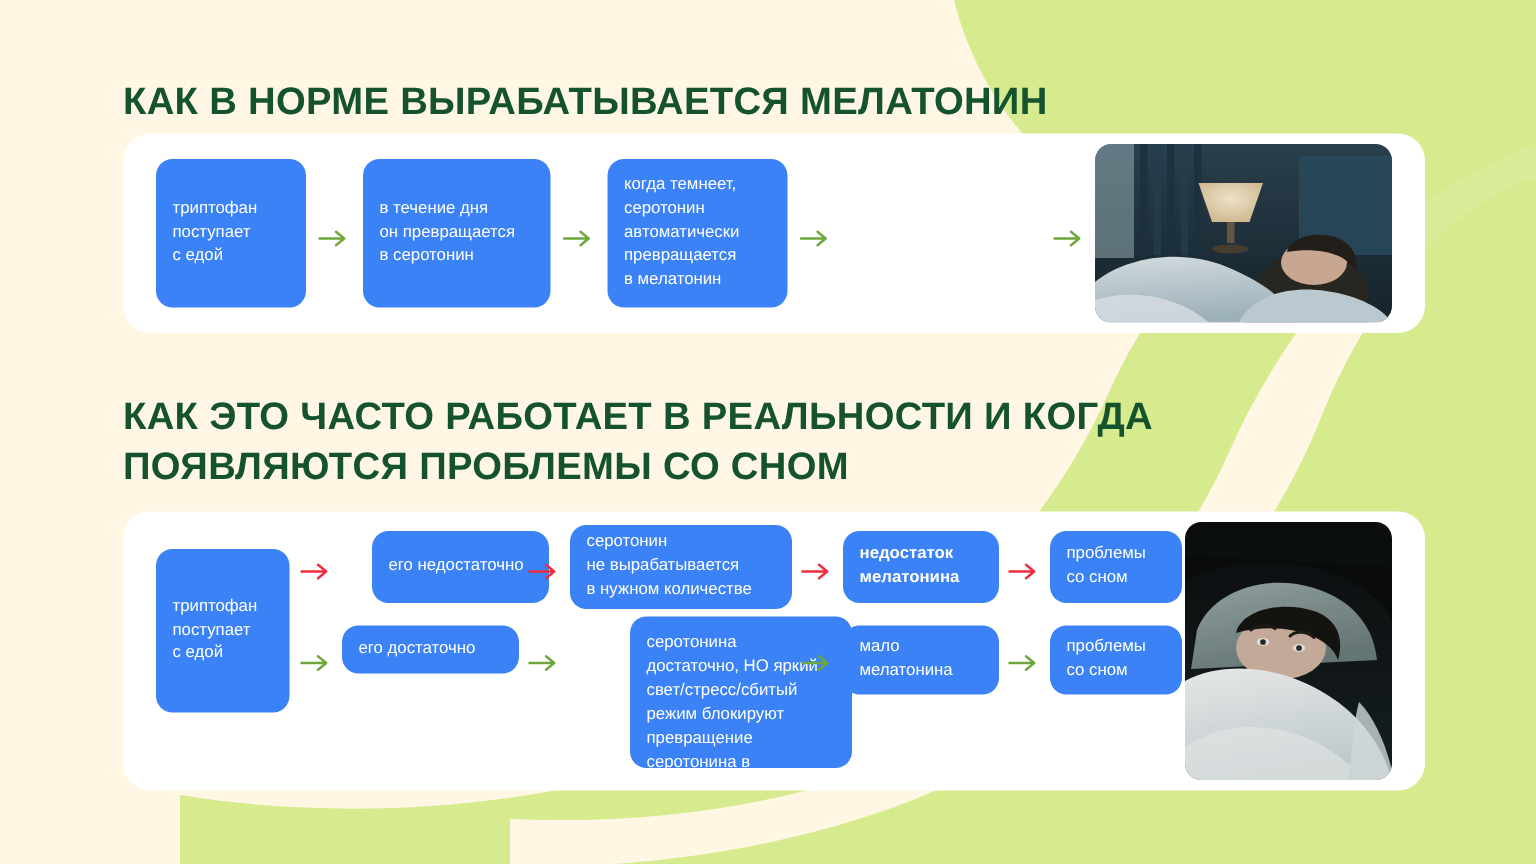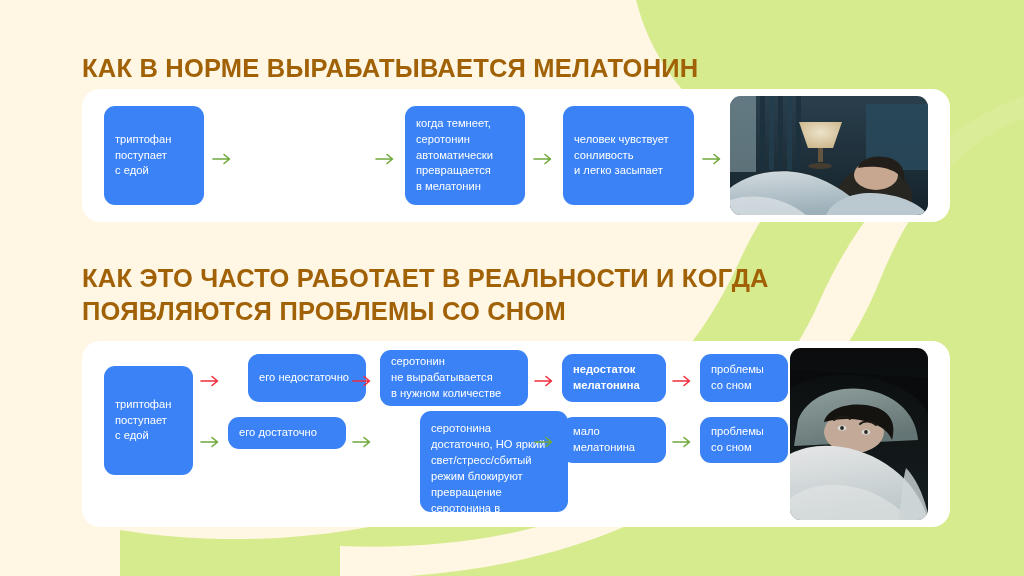--- a/index.html
+++ b/index.html
@@ -28,21 +28,21 @@
   
   #content {
     position: relative;
     z-index: 2;
     width: 1024px;
     height: 576px;
   }
 
   .section-title {
     position: absolute;
-    color: #a16207;
+    color: #14532d;
     font-weight: 700;
     font-size: 25.5px;
     letter-spacing: 0.2px;
     line-height: 1.28;
     text-transform: uppercase;
     white-space: pre-line;
   }
   #title-normal { left: 82px; top: 52px; }
   #title-reality { left: 82px; top: 262px; width: 760px; }
 
@@ -106,38 +106,38 @@
   <div class="card" id="card-normal">
 
     <div class="fbox" style="left:22px; top:17px; width:100px; height:99px;">триптофан
 поступает
 с едой</div>
 
     <svg class="arrow" style="left:130px; top:63px;" viewBox="0 0 22 14">
       <path d="M1 7 H17 M12 2.5 L17.5 7 L12 11.5" fill="none" stroke="#6FA83A" stroke-width="1.6" stroke-linecap="round" stroke-linejoin="round"></path>
     </svg>
 
+    <div class="fbox" style="left:160px; top:17px; width:125px; height:99px;">в течение дня
+он превращается
+в серотонин</div>
 
     <svg class="arrow" style="left:293px; top:63px;" viewBox="0 0 22 14">
       <path d="M1 7 H17 M12 2.5 L17.5 7 L12 11.5" fill="none" stroke="#6FA83A" stroke-width="1.6" stroke-linecap="round" stroke-linejoin="round"></path>
     </svg>
 
     <div class="fbox" style="left:323px; top:17px; width:120px; height:99px;">когда темнеет,
 серотонин
 автоматически
 превращается
 в мелатонин</div>
 
     <svg class="arrow" style="left:451px; top:63px;" viewBox="0 0 22 14">
       <path d="M1 7 H17 M12 2.5 L17.5 7 L12 11.5" fill="none" stroke="#6FA83A" stroke-width="1.6" stroke-linecap="round" stroke-linejoin="round"></path>
     </svg>
 
-    <div class="fbox" style="left:481px; top:17px; width:131px; height:99px;">человек чувствует
-сонливость
-и легко засыпает</div>
 
     <svg class="arrow" style="left:620px; top:63px;" viewBox="0 0 22 14">
       <path d="M1 7 H17 M12 2.5 L17.5 7 L12 11.5" fill="none" stroke="#6FA83A" stroke-width="1.6" stroke-linecap="round" stroke-linejoin="round"></path>
     </svg>
 
     <div class="photo" style="left:648px; top:7px; width:198px; height:119px;">
       <svg width="198" height="119" viewBox="0 0 198 119">
         <defs>
           <linearGradient id="g-room1" x1="0" y1="0" x2="0" y2="1">
             <stop offset="0" stop-color="#2D4250"></stop>

